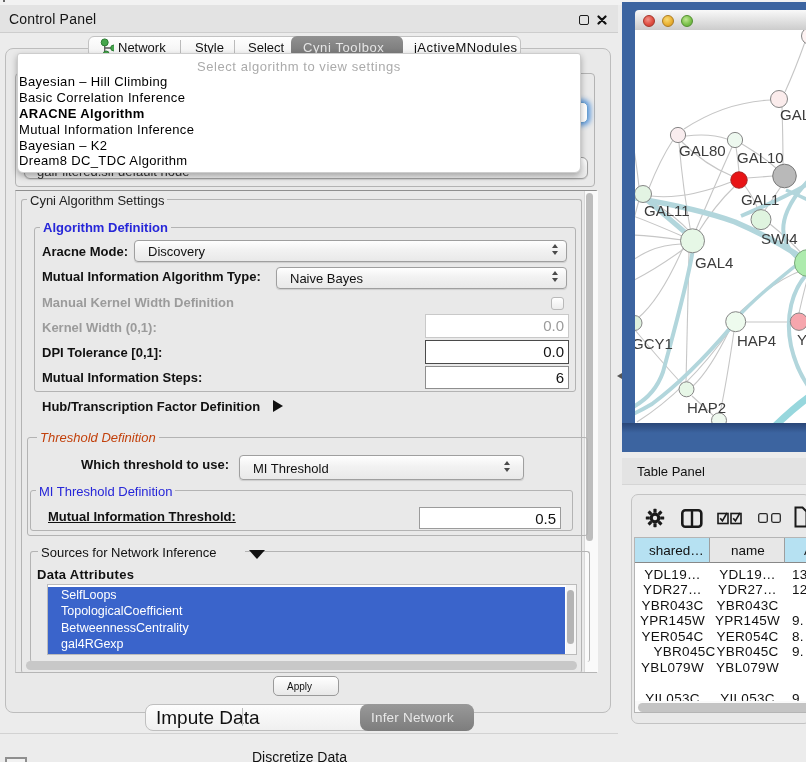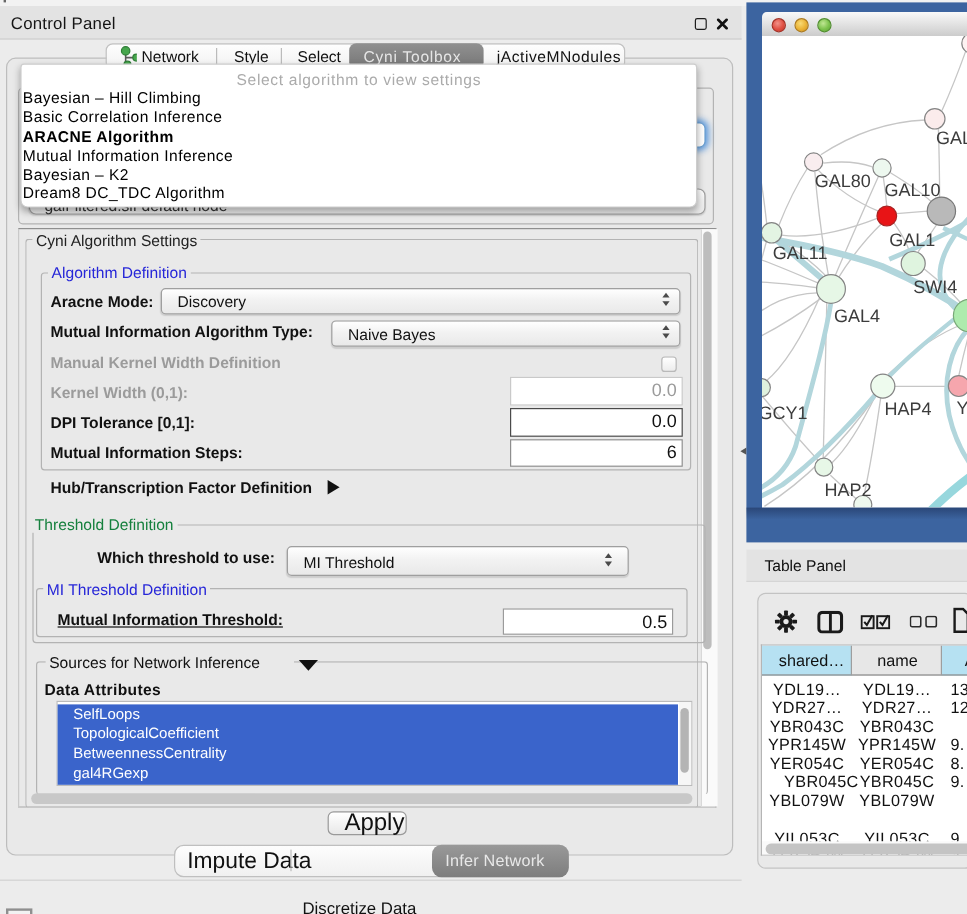--- a/index.html
+++ b/index.html
@@ -74,21 +74,21 @@
 
 <div class="abs" style="left:15px;top:190px;width:582px;height:483px;border-top:1px solid #8f8f8f;border-left:1px solid #c9c9c9;border-right:1px solid #b5b5b5;border-bottom:1px solid #b5b5b5;box-sizing:border-box;"></div>
 
 <div class="abs" style="left:584px;top:191px;width:13px;height:481px;background:#fafafa;border-left:1px solid #d8d8d8;"></div>
 <div class="abs" style="left:586px;top:193px;width:7px;height:348px;background:#bdbdbd;border-radius:4px;"></div>
 
 <div class="groupbox" style="left:21px;top:199px;width:559px;height:473px;border-bottom:none;"></div>
 <div class="glabel" style="left:27px;top:194px;color:#222;">Cyni Algorithm Settings</div>
 
 <div class="groupbox" style="left:34px;top:227px;width:540px;height:163px;"></div>
-<div class="glabel b" style="left:40px;top:221px;color:#2626d8;font-weight:normal;">Algorithm Definition</div>
+<div class="glabel b" style="left:40px;top:221px;color:#2626d8;font-weight:bold;">Algorithm Definition</div>
 
 <div class="lbl b" style="left:42px;top:245px;">Aracne Mode:</div>
 <div class="combo" style="left:134px;top:240px;width:431px;height:20px;">
   <div class="ct">Discovery</div>
   <div class="spin" style="left:417px;top:2px;">
       <div class="up"></div>
       <div class="dn"></div>
     </div>
 </div>
 <div class="lbl b" style="left:42px;top:270px;">Mutual Information Algorithm Type:</div>
@@ -105,21 +105,21 @@
 <div class="inp" style="left:425px;top:314px;width:144px;height:24px;border:1px solid #c9c9c9;color:#9b9b9b;">0.0</div>
 <div class="lbl b" style="left:42px;top:346px;">DPI Tolerance [0,1]:</div>
 <div class="inp" style="left:425px;top:340px;width:144px;height:24px;border:1.5px solid #4a4a4a;">0.0</div>
 <div class="lbl b" style="left:42px;top:371px;">Mutual Information Steps:</div>
 <div class="inp" style="left:425px;top:366px;width:144px;height:23px;border:1px solid #8e8e8e;">6</div>
 
 <div class="lbl b" style="left:42px;top:400px;">Hub/Transcription Factor Definition</div>
 <div class="abs" style="left:273px;top:400px;width:0;height:0;border-top:6px solid transparent;border-bottom:6px solid transparent;border-left:10px solid #111;"></div>
 
 <div class="groupbox" style="left:27px;top:437px;width:559px;height:97px;"></div>
-<div class="glabel" style="left:26px;top:431px;color:#15803d;">Threshold Definition</div>
+<div class="glabel" style="left:37px;top:431px;color:#c2410c;font-style:italic;">Threshold Definition</div>
 <div class="lbl b" style="left:81px;top:458px;">Which threshold to use:</div>
 <div class="combo" style="left:239px;top:455px;width:283px;height:23px;">
   <div class="ct" style="top:5px;">MI Threshold</div>
   <div class="spin" style="left:264px;top:4px;">
       <div class="up"></div>
       <div class="dn"></div>
     </div>
 </div>
 <div class="groupbox" style="left:30px;top:490px;width:541px;height:39px;"></div>
 <div class="glabel" style="left:36px;top:485px;color:#2626d8;">MI Threshold Definition</div>
@@ -136,21 +136,21 @@
 <div class="lbl" style="left:61px;top:589px;color:#fff;font-size:12.5px;">SelfLoops</div>
 <div class="lbl" style="left:61px;top:605px;color:#fff;font-size:12.5px;">TopologicalCoefficient</div>
 <div class="lbl" style="left:61px;top:622px;color:#fff;font-size:12.5px;">BetweennessCentrality</div>
 <div class="lbl" style="left:61px;top:638px;color:#fff;font-size:12.5px;">gal4RGexp</div>
 <div class="abs" style="left:566px;top:585px;width:10px;height:69px;background:#f6f6f6;"></div>
 <div class="abs" style="left:567px;top:590px;width:7px;height:54px;background:#b4b4b4;border-radius:4px;"></div>
 
 <div class="abs" style="left:26px;top:661px;width:551px;height:9px;background:#c8c8c8;border-radius:5px;"></div>
 
 <div class="abs" style="left:273px;top:676px;width:66px;height:20px;border:1px solid #9a9a9a;border-radius:5px;background:linear-gradient(#ffffff,#e8e8e8);box-sizing:border-box;"></div>
-<div class="lbl" style="left:287px;top:680px;font-size:20px;">Apply</div>
+<div class="lbl" style="left:287px;top:680px;font-size:10px;">Apply</div>
 
 <div class="abs" style="left:145px;top:704px;width:329px;height:27px;background:linear-gradient(#fdfdfd,#f0f0f0);border:1px solid #bfbfbf;border-radius:8px;box-sizing:border-box;"></div>
 <div class="abs" style="left:360px;top:704px;width:114px;height:27px;background:linear-gradient(#999999,#7d7d7d);border-radius:8px;"></div>
 <div class="lbl" style="left:156px;top:711px;font-size:19px;">Impute Data</div>
 <div class="abs" style="left:242px;top:708px;width:1px;height:18px;background:#bbb;"></div>
 <div class="lbl" style="left:252px;top:711px;font-size:14px;margin-top:40px;">Discretize Data</div>
 <div class="lbl" style="left:371px;top:711px;color:#e8e8e8;font-size:13.5px;letter-spacing:0.2px;">Infer Network</div>
 
 <div class="abs" style="left:0;top:733px;width:618px;height:1px;background:#d2d2d2;"></div>
 

